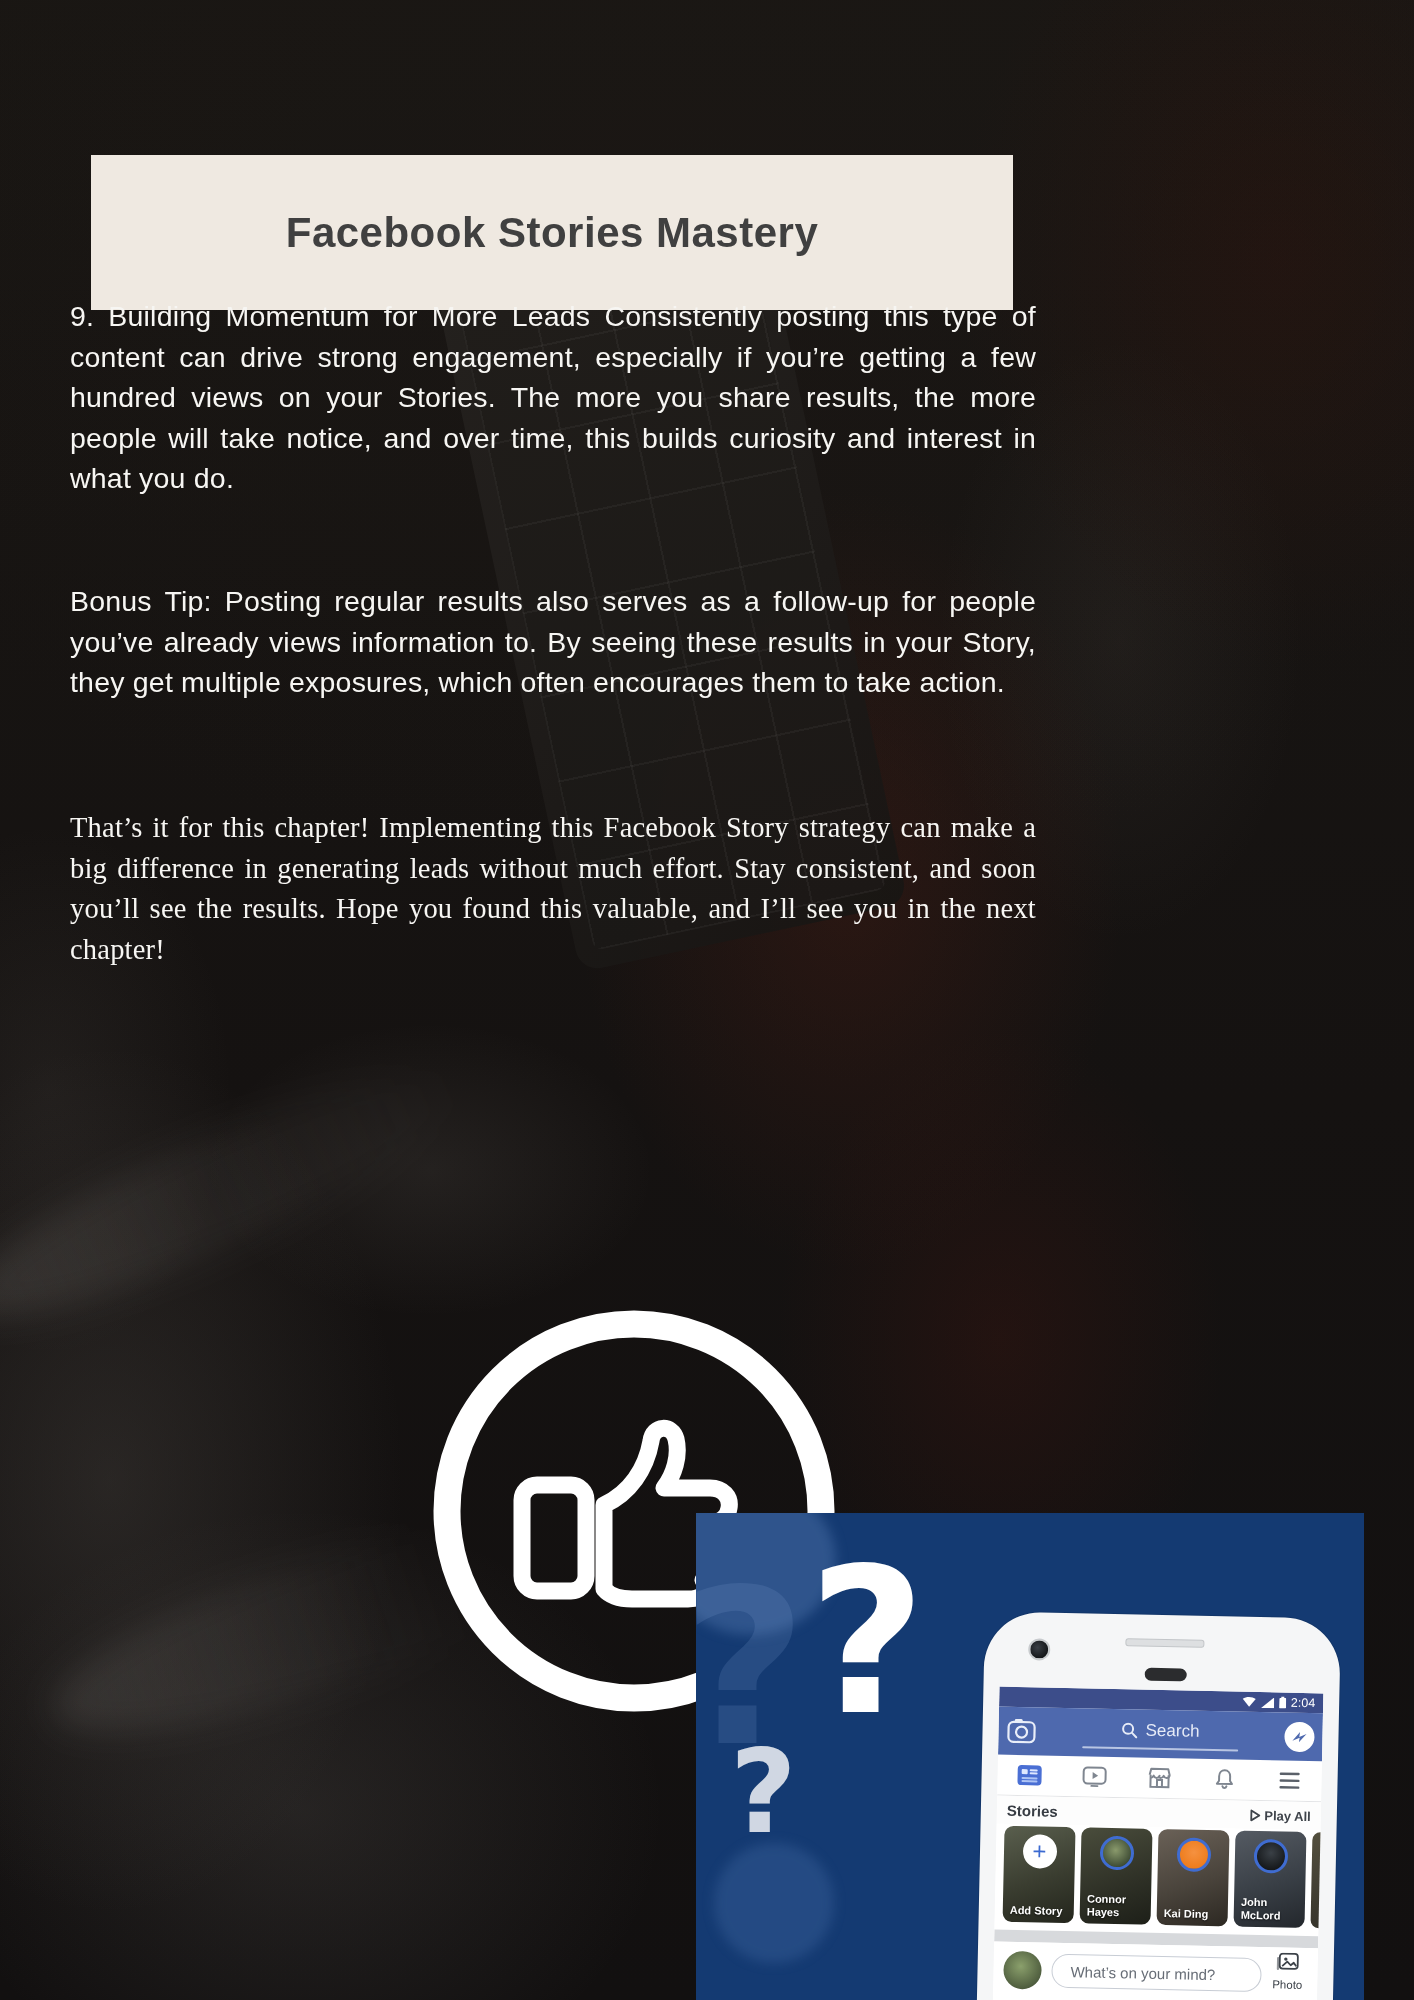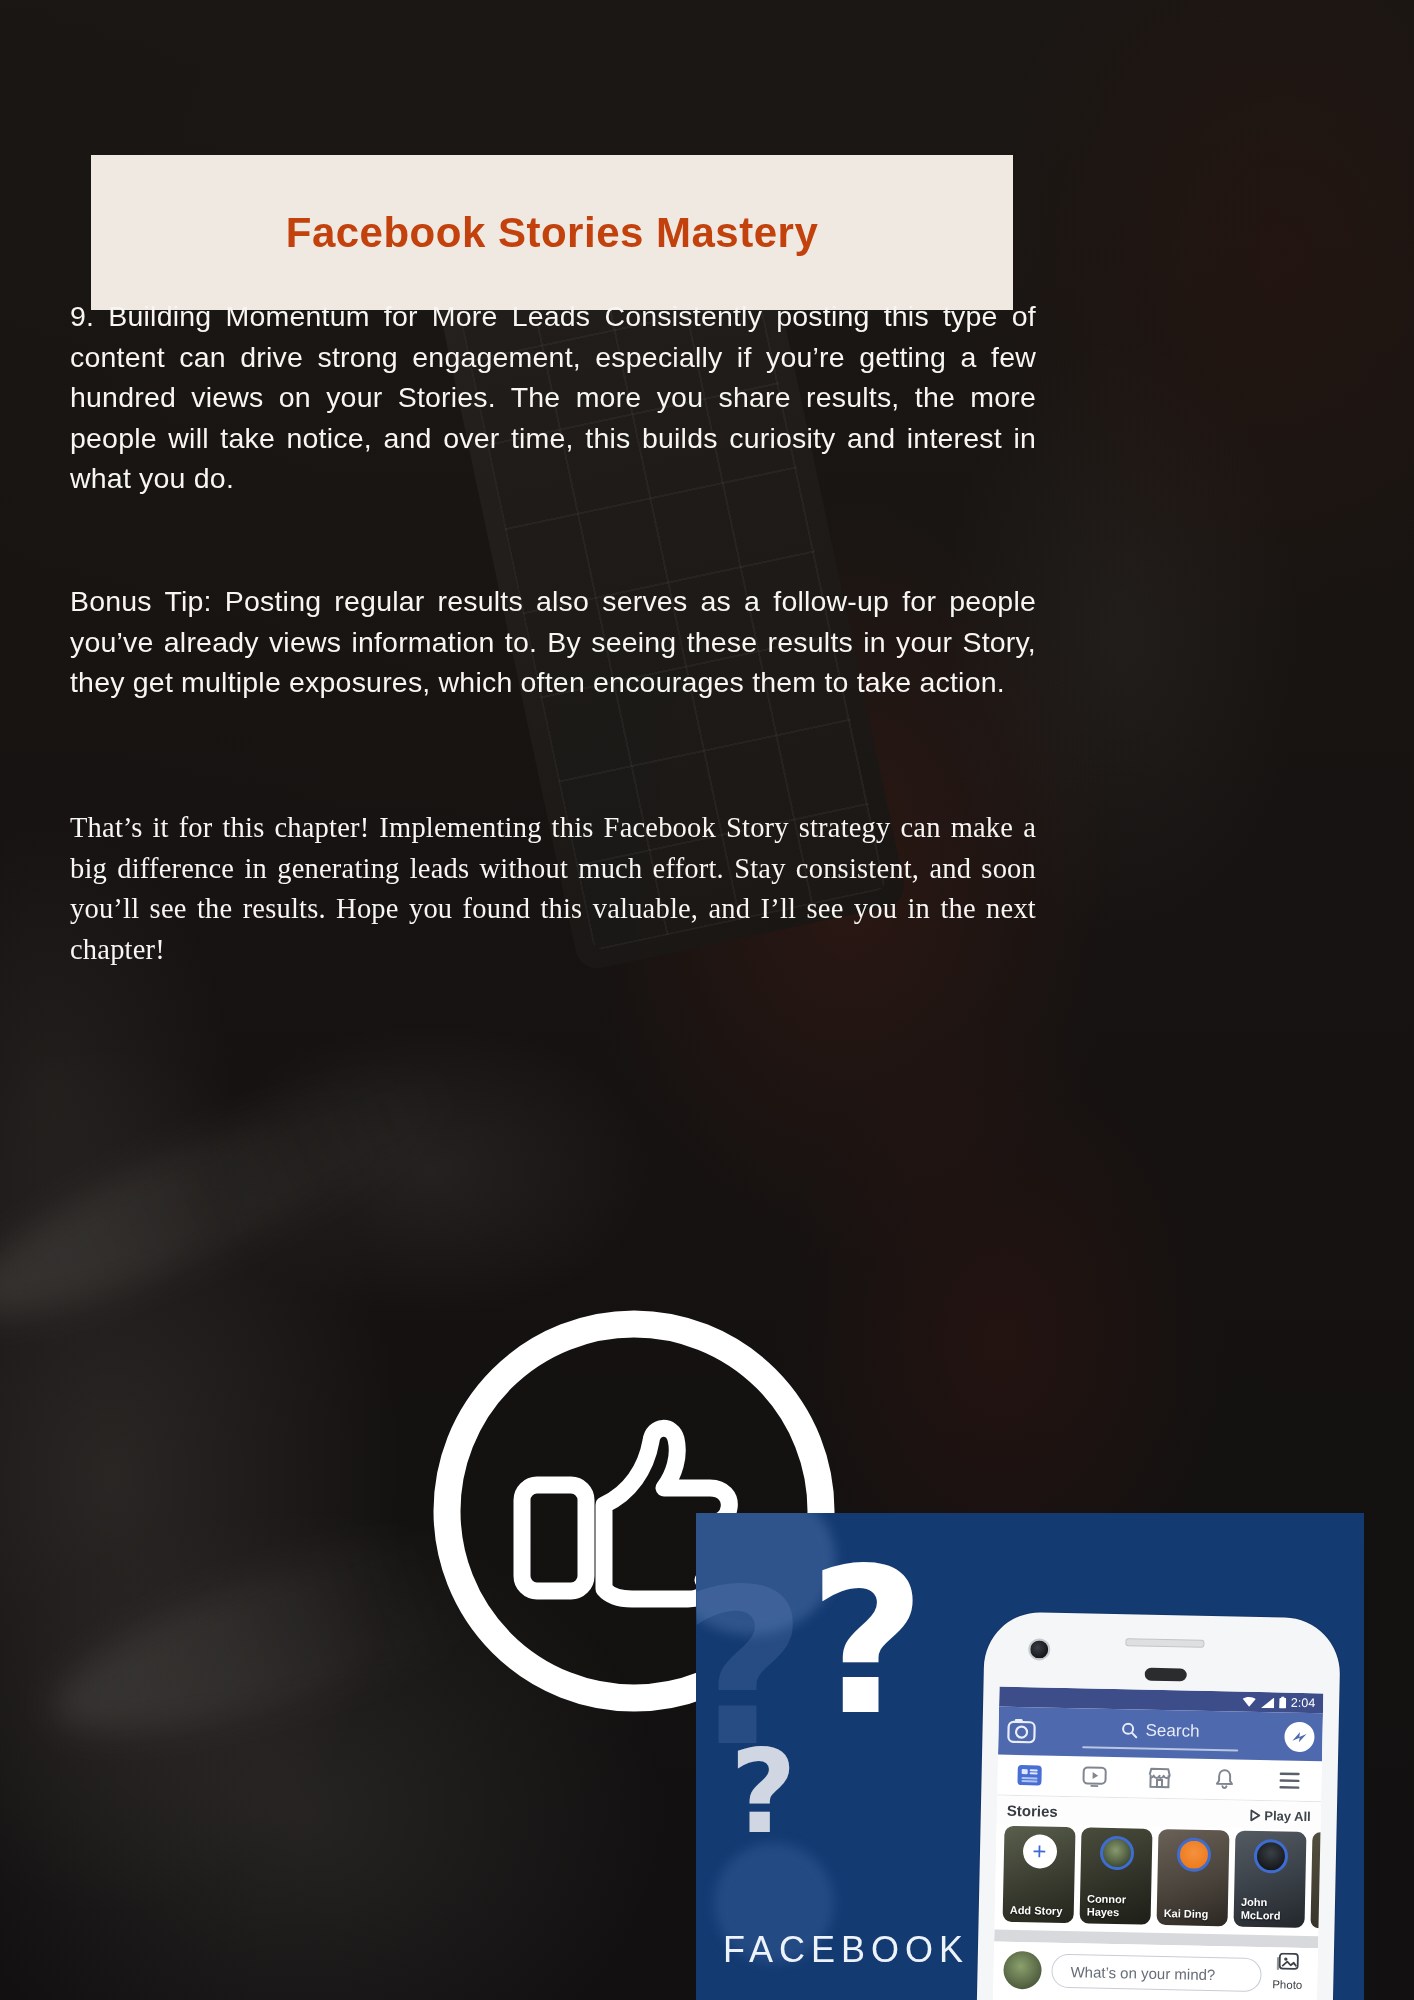--- a/index.html
+++ b/index.html
@@ -29,21 +29,21 @@
       linear-gradient(#211e1b,#1b1917);border-radius:10px;}
   .sheet-streak{position:absolute;filter:blur(16px);border-radius:50%;}
   .streak-a{left:-60px;top:1140px;width:540px;height:110px;transform:rotate(-24deg);
     background:linear-gradient(90deg, rgba(185,180,172,.14), rgba(185,180,172,.04) 70%, transparent);}
   .streak-b{left:40px;top:1560px;width:560px;height:130px;transform:rotate(-18deg);
     background:linear-gradient(90deg, rgba(200,195,188,.12), transparent 75%);}
 
   
   .banner{position:absolute;left:91px;top:155px;width:922px;height:155px;
     background:#efe9e1;display:flex;align-items:center;justify-content:center;}
-  .banner h1{margin:16px;font-size:42px;font-weight:bold;color:#c2410c;letter-spacing:.5px;}
+  .banner h1{margin:16px;font-size:42px;font-weight:bold;color:#404040;letter-spacing:.5px;}
 
   
   .body-copy p{position:absolute;left:70px;width:966px;margin:0;
     color:#f7f6f3;font-size:28.5px;line-height:40.5px;letter-spacing:.2px;
     text-align:justify;text-justify:inter-word;}
   .p1{top:296px;} .p2{top:581px;} .p3{top:808px;font-family:Liberation Serif, serif;}
 
   
   .like-badge{position:absolute;left:432px;top:1309px;width:405px;height:405px;}
 
@@ -160,21 +160,20 @@
              L200 290
              C188 290 178 287 172 280 Z"></path>
   </svg>
 
   <div class="promo-panel">
     <div class="blob blob-a"></div>
     <div class="blob blob-b"></div>
     <div class="qmark qmark-ghost">?</div>
     <div class="qmark qmark-small">?</div>
     <div class="qmark qmark-main">?</div>
-    <div class="facebook-word">FACEBOOK</div>
 
     <div class="phone">
       <div class="cam-dot"></div>
       <div class="speaker"></div>
       <div class="earpiece"></div>
 
       <div class="screen">
 
         <div class="statusbar">
           <svg width="14" height="11" viewBox="0 0 14 11">

